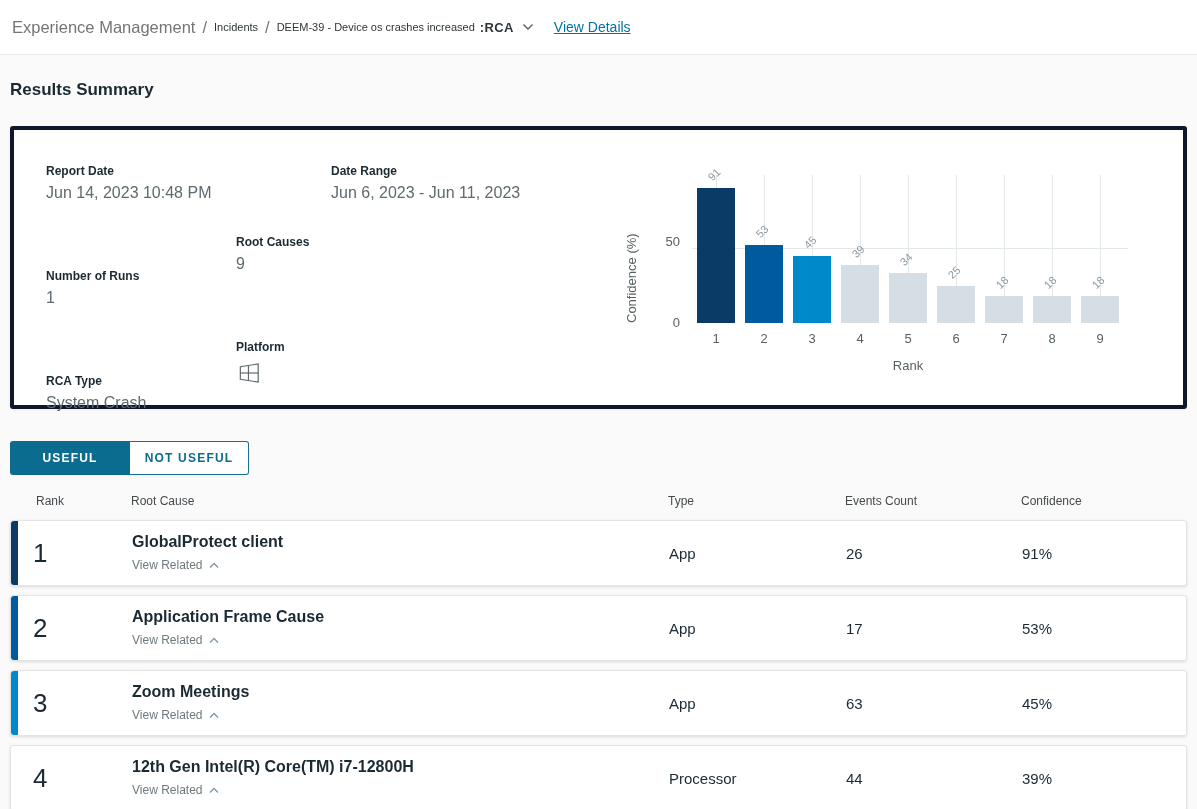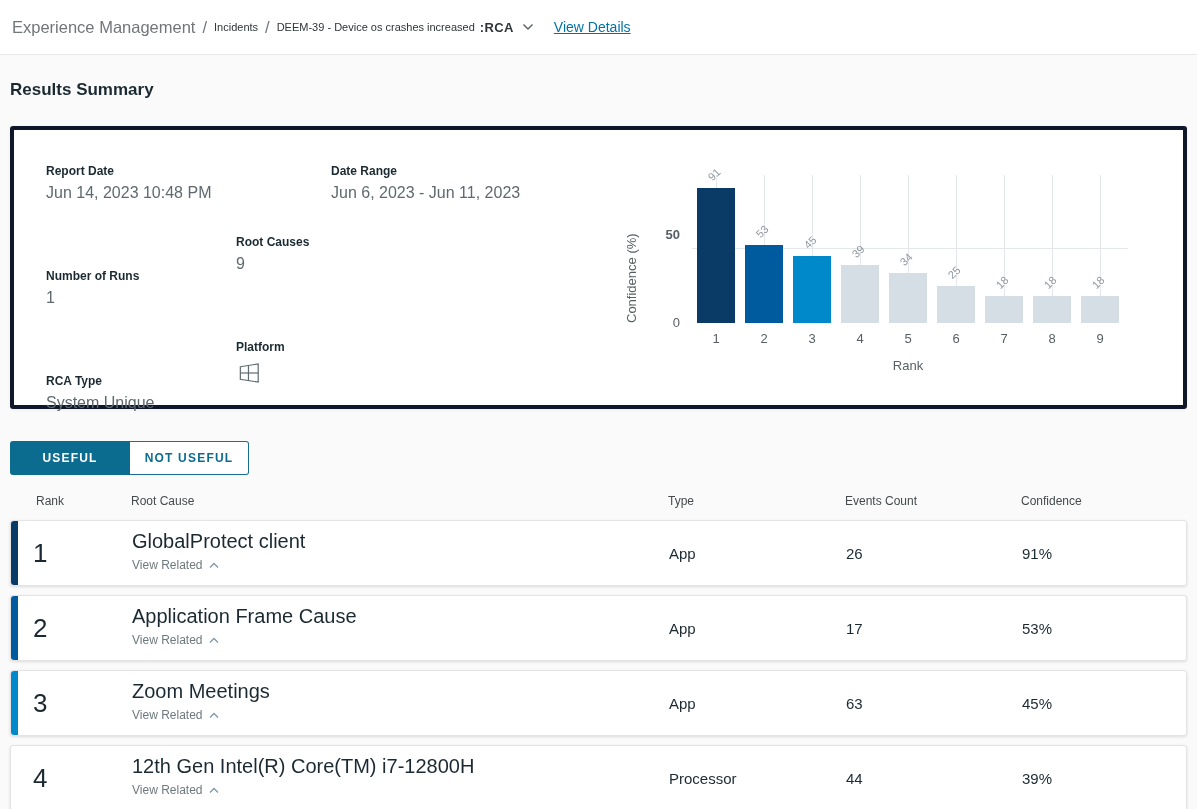--- a/index.html
+++ b/index.html
@@ -62,21 +62,21 @@
   .col-cause { width:537px; }
   .col-type { width:177px; }
   .col-events { width:176px; }
   .col-conf { flex:1; }
   .rc-row { position:relative; height:66px; background:#fff; border:1px solid #e4e4e4;
     border-radius:3px; box-shadow:0 1px 3px rgba(0,0,0,.12); margin-top:9px; display:flex; }
   .stripe { position:absolute; left:0; top:0; bottom:0; width:7px; border-radius:3px 0 0 3px; }
   .cell-rank { width:121px; padding-left:22px; display:flex; align-items:center;
     font-size:26px; font-weight:400; color:#1b2a32; }
   .cell-cause { width:537px; padding-top:11px; }
-  .cause-name { font-size:20px; color:#1b2a32; line-height:19px; }
+  .cause-name { font-size:16px; color:#1b2a32; line-height:19px;font-weight:bold; }
   .view-related { margin-top:7px; font-size:12px; color:#6e797d; display:inline-flex;
     align-items:center; gap:6px; cursor:pointer; }
   .cell-mid { display:flex; align-items:center; font-size:15px; color:#1b2a32; }
 </style>
 </head>
 <body>
 
 <div class="topbar">
   <span class="crumb-muted">Experience Management</span>
   <span class="crumb-sep">/</span>
@@ -114,21 +114,21 @@
           <div class="f-value">1</div>
         </div>
         <div class="field">
           <div class="f-label">Root Causes</div>
           <div class="f-value">9</div>
         </div>
       </div>
       <div class="field-row">
         <div class="field fw-190">
           <div class="f-label">RCA Type</div>
-          <div class="f-value">System Unique</div>
+          <div class="f-value">System Crash</div>
         </div>
         <div class="field">
           <div class="f-label">Platform</div>
           <div class="win-icon">
             <svg width="26" height="26" viewBox="0 0 24 24">
               <path d="M4 6.2 L20.5 3.6 V20.4 L4 17.8 Z" fill="none" stroke="#5f6a6e" stroke-width="1.1"></path>
               <line x1="4" y1="12" x2="20.5" y2="12" stroke="#5f6a6e" stroke-width="1.1"></line>
               <line x1="11.5" y1="5" x2="11.5" y2="19" stroke="#5f6a6e" stroke-width="1.1"></line>
             </svg>
           </div>
@@ -174,21 +174,21 @@
           <div class="xtick" style="left: 96px;">3</div>
           <div class="xtick" style="left: 144px;">4</div>
           <div class="xtick" style="left: 192px;">5</div>
           <div class="xtick" style="left: 240px;">6</div>
           <div class="xtick" style="left: 288px;">7</div>
           <div class="xtick" style="left: 336px;">8</div>
           <div class="xtick" style="left: 384px;">9</div>
         </div>
       <div class="x-title">Rank</div>
     <div class="ytick" style="top: 155px;">0</div>
-        <div class="ytick" style="top: 67px; font-weight: bold;">50</div>
+        <div class="ytick" style="top: 74px;">50</div>
       </div>
   </div>
 
   <div class="tabs">
     <div class="tab tab-active">USEFUL</div>
     <div class="tab tab-inactive">NOT USEFUL</div>
   </div>
 
   <div class="thead">
     <div class="th col-rank">Rank</div>

